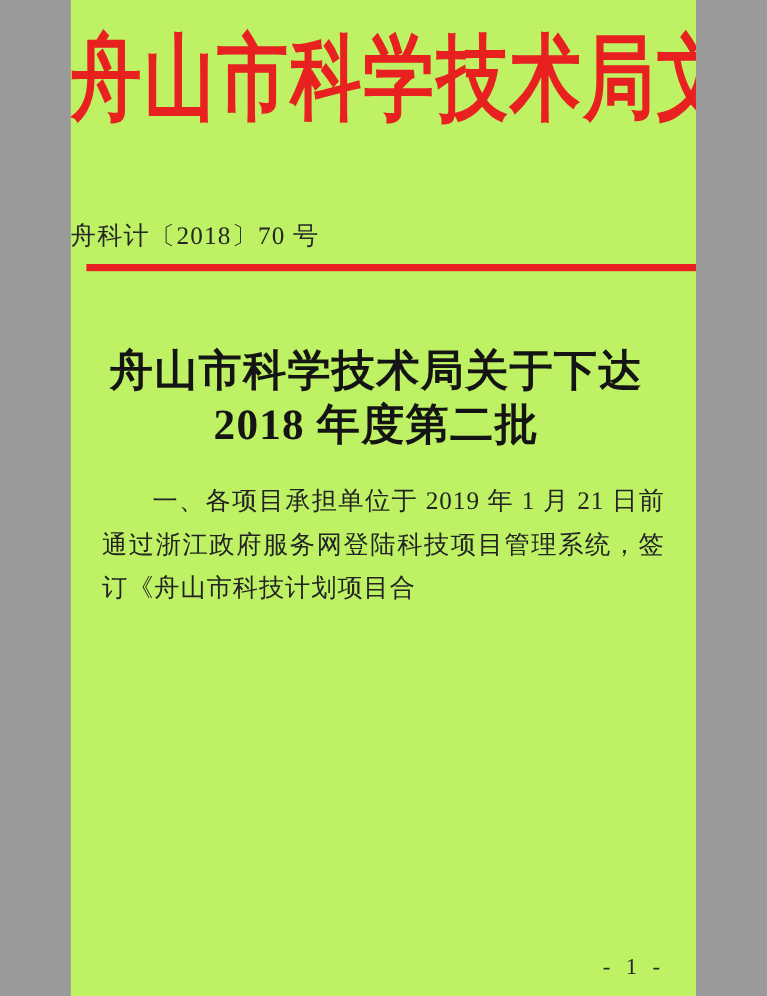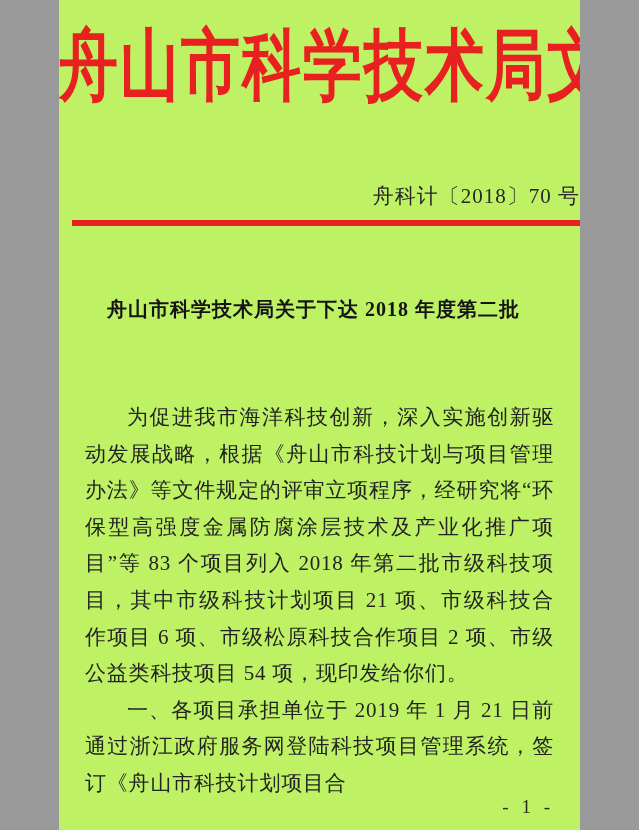--- a/index.html
+++ b/index.html
@@ -34,42 +34,42 @@
     letter-spacing: 2px;
     transform: scaleY(1.32);
     transform-origin: center top;
   }
   
   .doc-number {
     position: absolute;
     top: 182px;
     left: 0;
     width: 100%;
-    text-align: right;
+    text-align: left;
     font-size: 21px;
     letter-spacing: 1px;
     color: #262626;
   }
   
   .red-line {
     position: absolute;
     top: 220px;
     left: 13px;
     width: 612px;
     height: 6px;
     background: #e8201f;
   }
   
   .doc-title {
     position: absolute;
     top: 287px;
     left: 12px;
     right: 24px;
     text-align: center;
-    font-size: 20px;
+    font-size: 36px;
     font-weight: bold;
     line-height: 45px;
     letter-spacing: 1px;
     color: #141414;
   }
   
   .body-text {
     position: absolute;
     top: 399px;
     left: 26px;
@@ -104,19 +104,18 @@
 
   <div class="doc-number">舟科计〔2018〕70 号</div>
 
   <div class="red-line"></div>
 
   <div class="doc-title">
     <div>舟山市科学技术局关于下达 2018 年度第二批</div>
   </div>
 
   <div class="body-text">
-    <p class="indent">为促进我市海洋科技创新，深入实施创新驱动发展战略，根据《舟山市科技计划与项目管理办法》等文件规定的评审立项程序，经研究将“环保型高强度金属防腐涂层技术及产业化推广项目”等 83 个项目列入 2018 年第二批市级科技项目，其中市级科技计划项目 21 项、市级科技合作项目 6 项、市级松原科技合作项目 2 项、市级公益类科技项目 54 项，现印发给你们。</p>
     <p class="indent">一、各项目承担单位于 2019 年 1 月 21 日前通过浙江政府服务网登陆科技项目管理系统，签订《舟山市科技计划项目合</p>
   </div>
 
   <div class="page-number">- 1 -</div>
 
 </div>
 
 </body></html>

